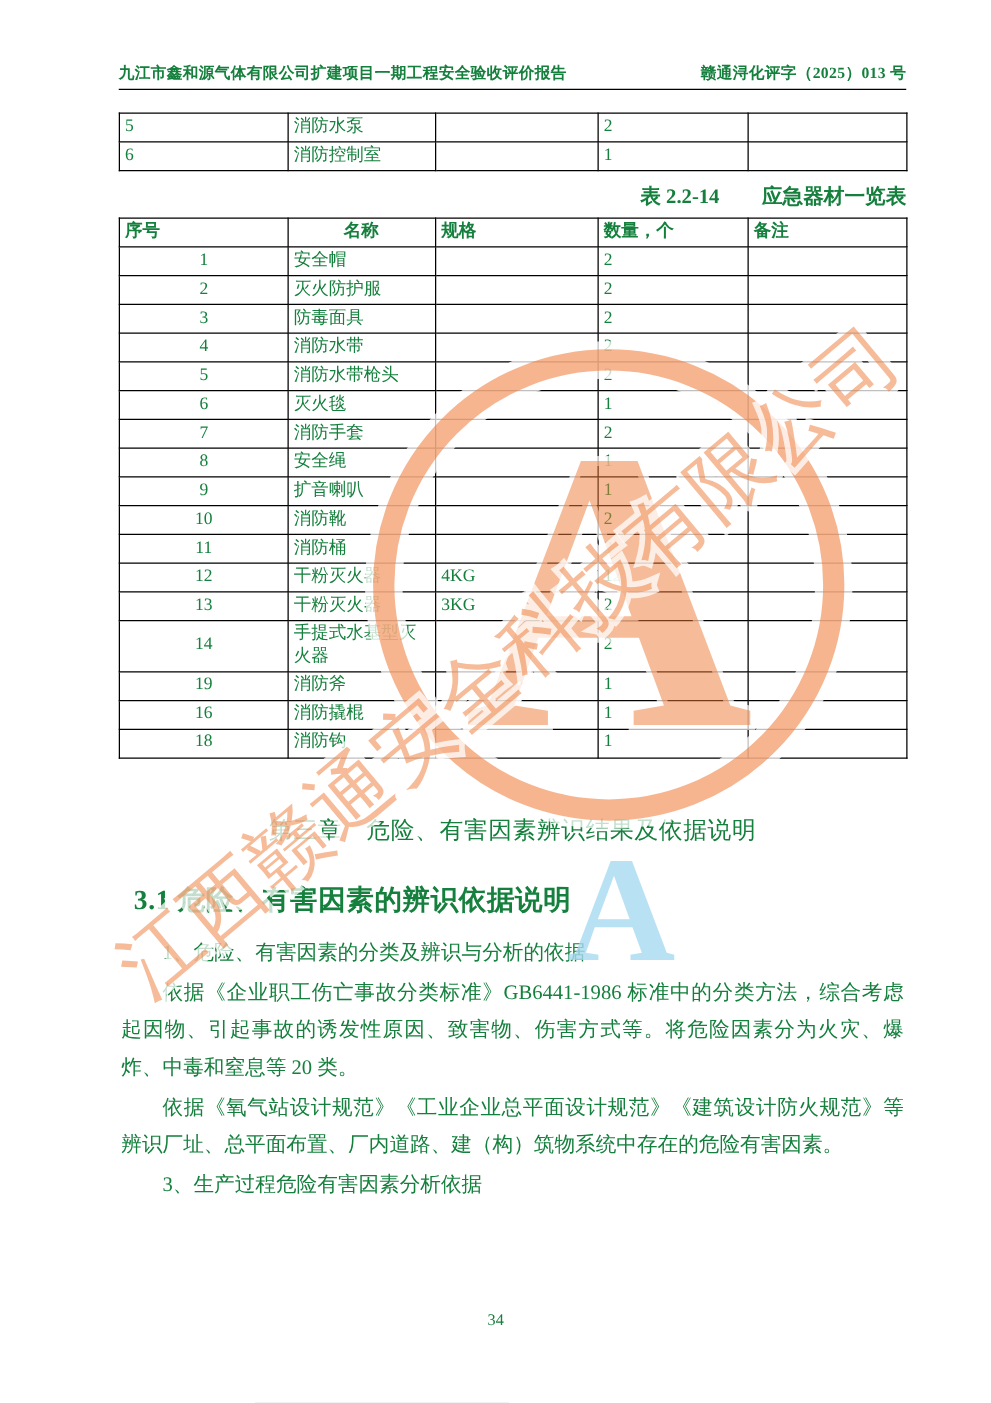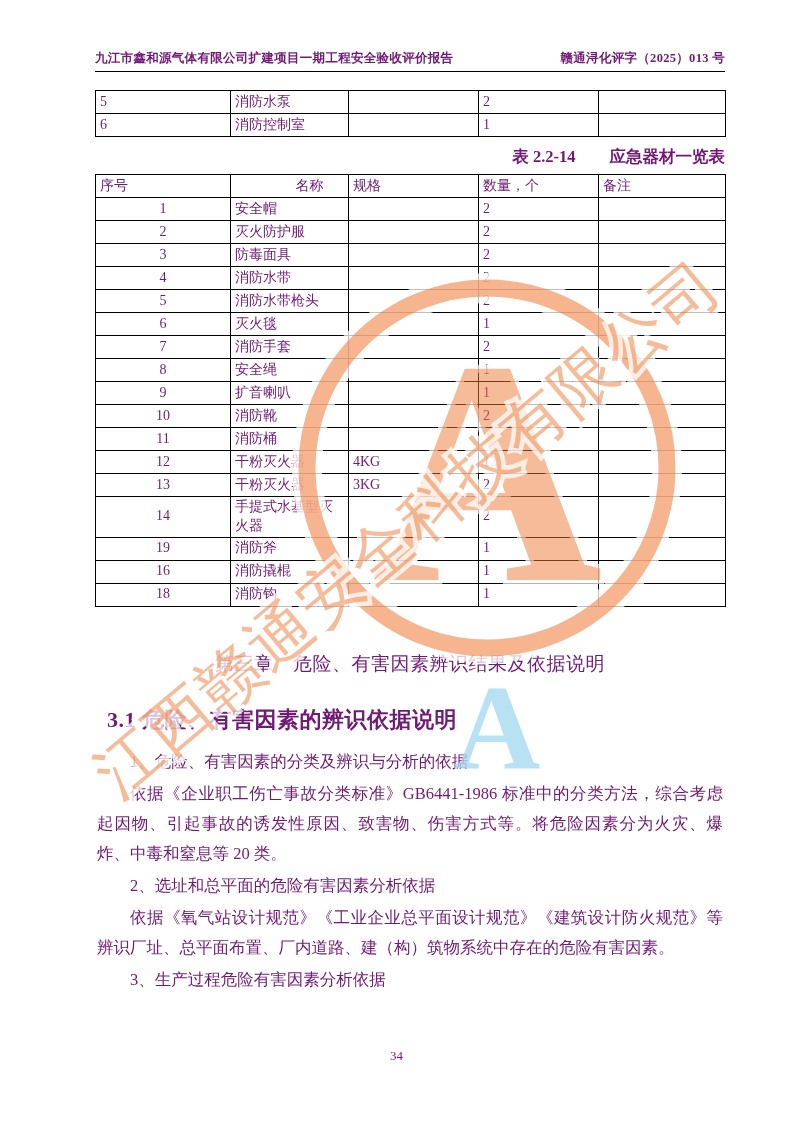--- a/index.html
+++ b/index.html
@@ -2,36 +2,36 @@
 <html><head>
 <meta charset="utf-8">
 <style>
   html,body{margin:0;padding:0;background:#e8e8e8;}
   .page{
     position:relative;
     width:793px;height:1122px;
     margin:0 auto;
     background:#ffffff;
     font-family:"Liberation Serif","DejaVu Serif",serif;
-    color:#701a75;
+    color:#15803d;
     overflow:hidden;
   }
   .content{position:relative;width:630px;margin-left:95px;padding-top:50px;}
   .doc-header{
     display:flex;justify-content:space-between;align-items:flex-end;
     font-size:12.5px;font-weight:bold;letter-spacing:.3px;
     padding-bottom:4px;border-bottom:1.6px solid #000;
   }
   table{border-collapse:collapse;width:100%;table-layout:fixed;font-size:14px;}
   td{border:1px solid #000;padding:1px 4px;height:20px;line-height:1.35;overflow:hidden;word-break:break-all;}
   .prev-table{margin-top:18px;}
   .c1{width:135px;} .c2{width:118px;} .c3{width:130px;} .c4{width:120px;} .c5{width:127px;}
   .num-center{text-align:center;}
-  .hdr td{font-weight:normal;}
-  .hdr .name-hd{text-align:center;padding-left:44px;}
+  .hdr td{font-weight:bold;}
+  .hdr .name-hd{text-align:left;padding-left:44px;}
   .table-title{
     text-align:right;font-weight:bold;font-size:16.5px;margin:9px 0 6px;
   }
   .table-title .gap{display:inline-block;width:34px;}
   .chapter-heading{
     text-align:center;font-weight:normal;font-size:19px;
     margin:44px 0 0;letter-spacing:.5px;
   }
   .section-heading{
     font-weight:bold;font-size:22px;margin:28px 12px 0;letter-spacing:.5px;
@@ -227,21 +227,20 @@
       </tbody>
     </table>
 
     <div class="chapter-heading">第三章　危险、有害因素辨识结果及依据说明</div>
 
     <div class="section-heading">3.1 危险、有害因素的辨识依据说明</div>
 
     <div class="body-text">
       <p>1、危险、有害因素的分类及辨识与分析的依据</p>
       <p>依据《企业职工伤亡事故分类标准》GB6441-1986 标准中的分类方法，综合考虑起因物、引起事故的诱发性原因、致害物、伤害方式等。将危险因素分为火灾、爆炸、中毒和窒息等 20 类。</p>
-      <p>2、选址和总平面的危险有害因素分析依据</p>
       <p>依据《氧气站设计规范》《工业企业总平面设计规范》《建筑设计防火规范》等辨识厂址、总平面布置、厂内道路、建（构）筑物系统中存在的危险有害因素。</p>
       <p>3、生产过程危险有害因素分析依据</p>
     </div>
 
   </div>
 
   <div class="page-number">34</div>
 
   <svg class="watermark" viewBox="0 0 793 1122" xmlns="http://www.w3.org/2000/svg">
 

